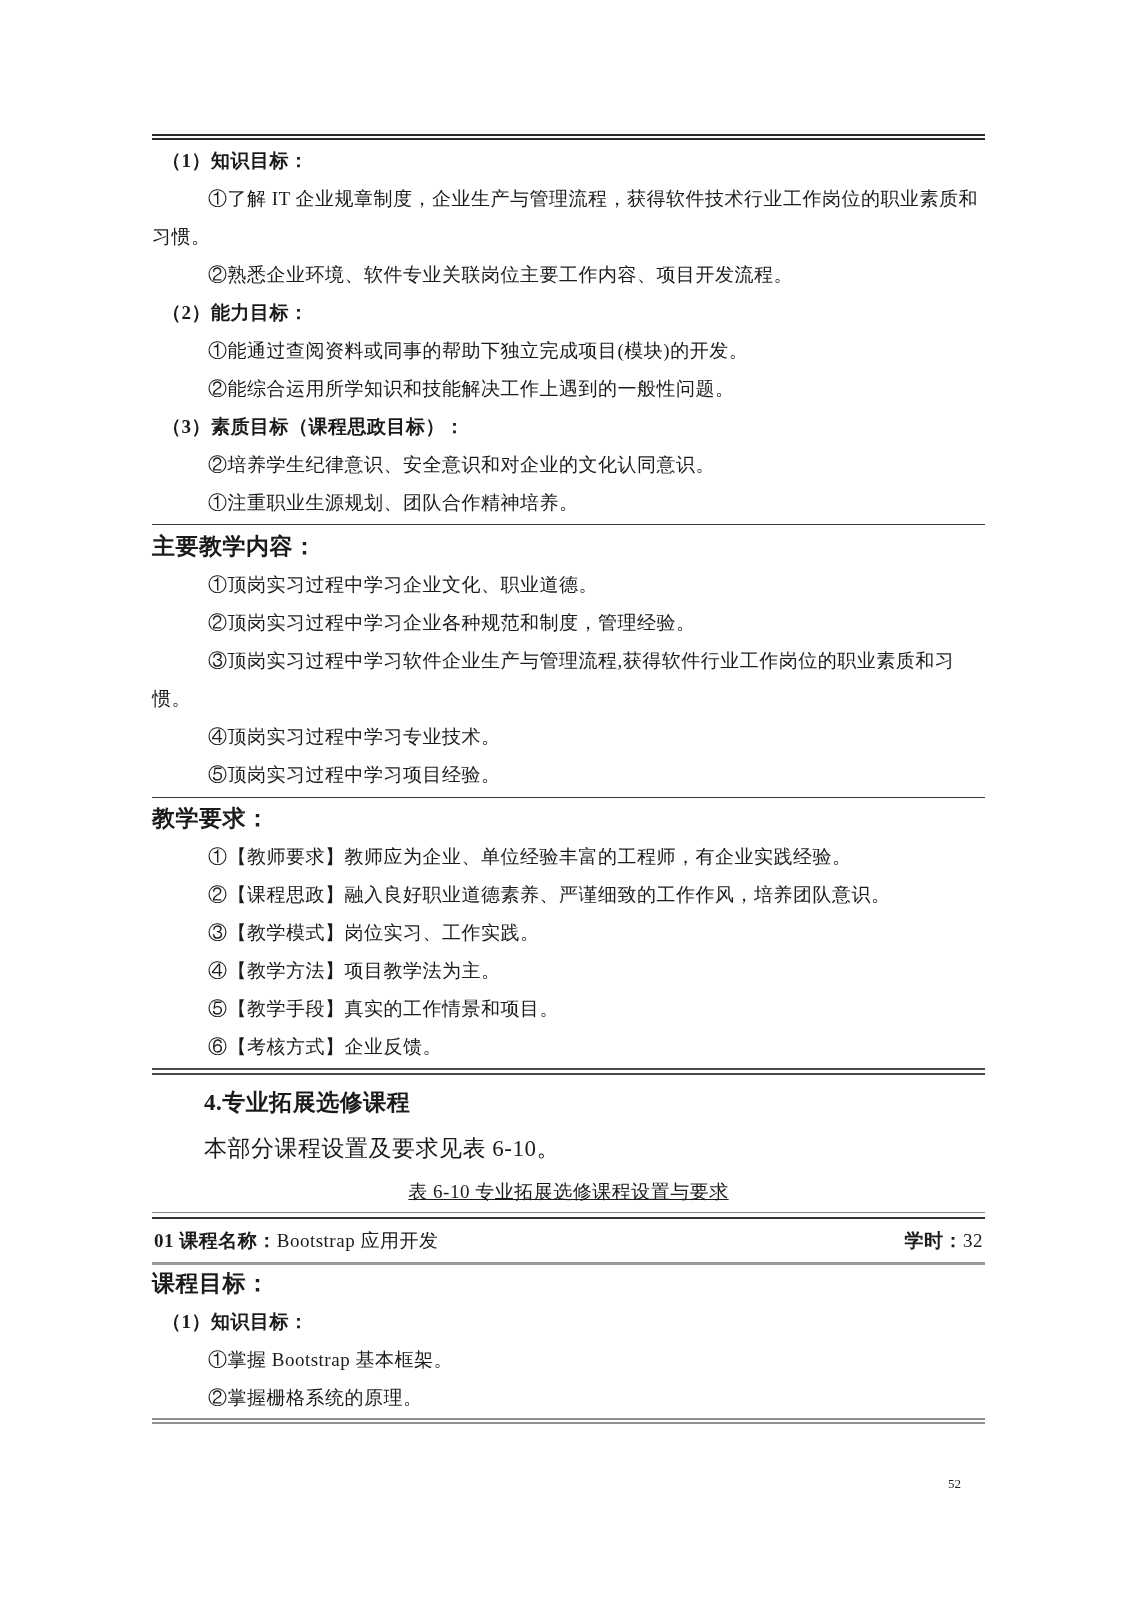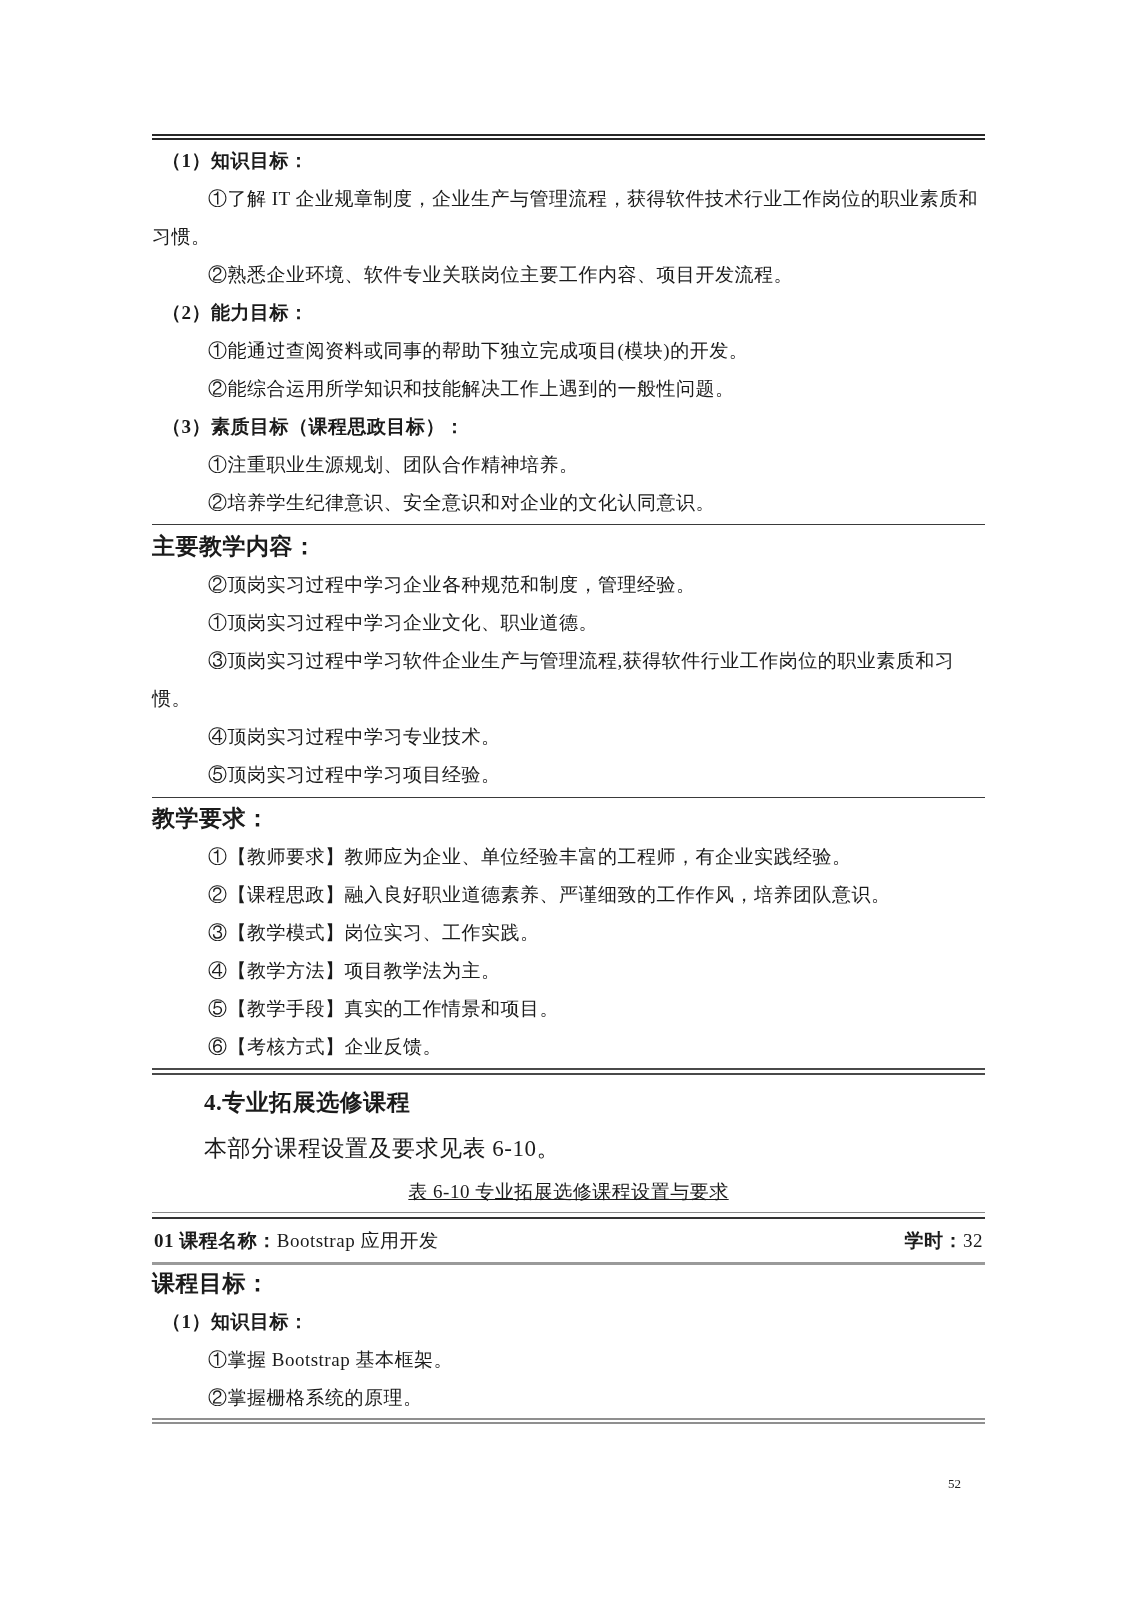--- a/index.html
+++ b/index.html
@@ -107,30 +107,30 @@
   <div class="rule-double-top"></div>
 
   <section class="sec-objectives">
     <p class="subhead">（1）知识目标：</p>
     <p class="para">①了解 IT 企业规章制度，企业生产与管理流程，获得软件技术行业工作岗位的职业素质和习惯。</p>
     <p class="para">②熟悉企业环境、软件专业关联岗位主要工作内容、项目开发流程。</p>
     <p class="subhead">（2）能力目标：</p>
     <p class="para">①能通过查阅资料或同事的帮助下独立完成项目(模块)的开发。</p>
     <p class="para">②能综合运用所学知识和技能解决工作上遇到的一般性问题。</p>
     <p class="subhead">（3）素质目标（课程思政目标）：</p>
+    <p class="para">②培养学生纪律意识、安全意识和对企业的文化认同意识。</p>
     <p class="para">①注重职业生源规划、团队合作精神培养。</p>
-    <p class="para">②培养学生纪律意识、安全意识和对企业的文化认同意识。</p>
   </section>
 
   <div class="rule-single"></div>
 
   <section class="sec-content">
     <p class="sechead">主要教学内容：</p>
+    <p class="para">①顶岗实习过程中学习企业文化、职业道德。</p>
     <p class="para">②顶岗实习过程中学习企业各种规范和制度，管理经验。</p>
-    <p class="para">①顶岗实习过程中学习企业文化、职业道德。</p>
     <p class="para">③顶岗实习过程中学习软件企业生产与管理流程,获得软件行业工作岗位的职业素质和习惯。</p>
     <p class="para">④顶岗实习过程中学习专业技术。</p>
     <p class="para">⑤顶岗实习过程中学习项目经验。</p>
   </section>
 
   <div class="rule-single"></div>
 
   <section class="sec-require">
     <p class="sechead">教学要求：</p>
     <p class="para">①【教师要求】教师应为企业、单位经验丰富的工程师，有企业实践经验。</p>

